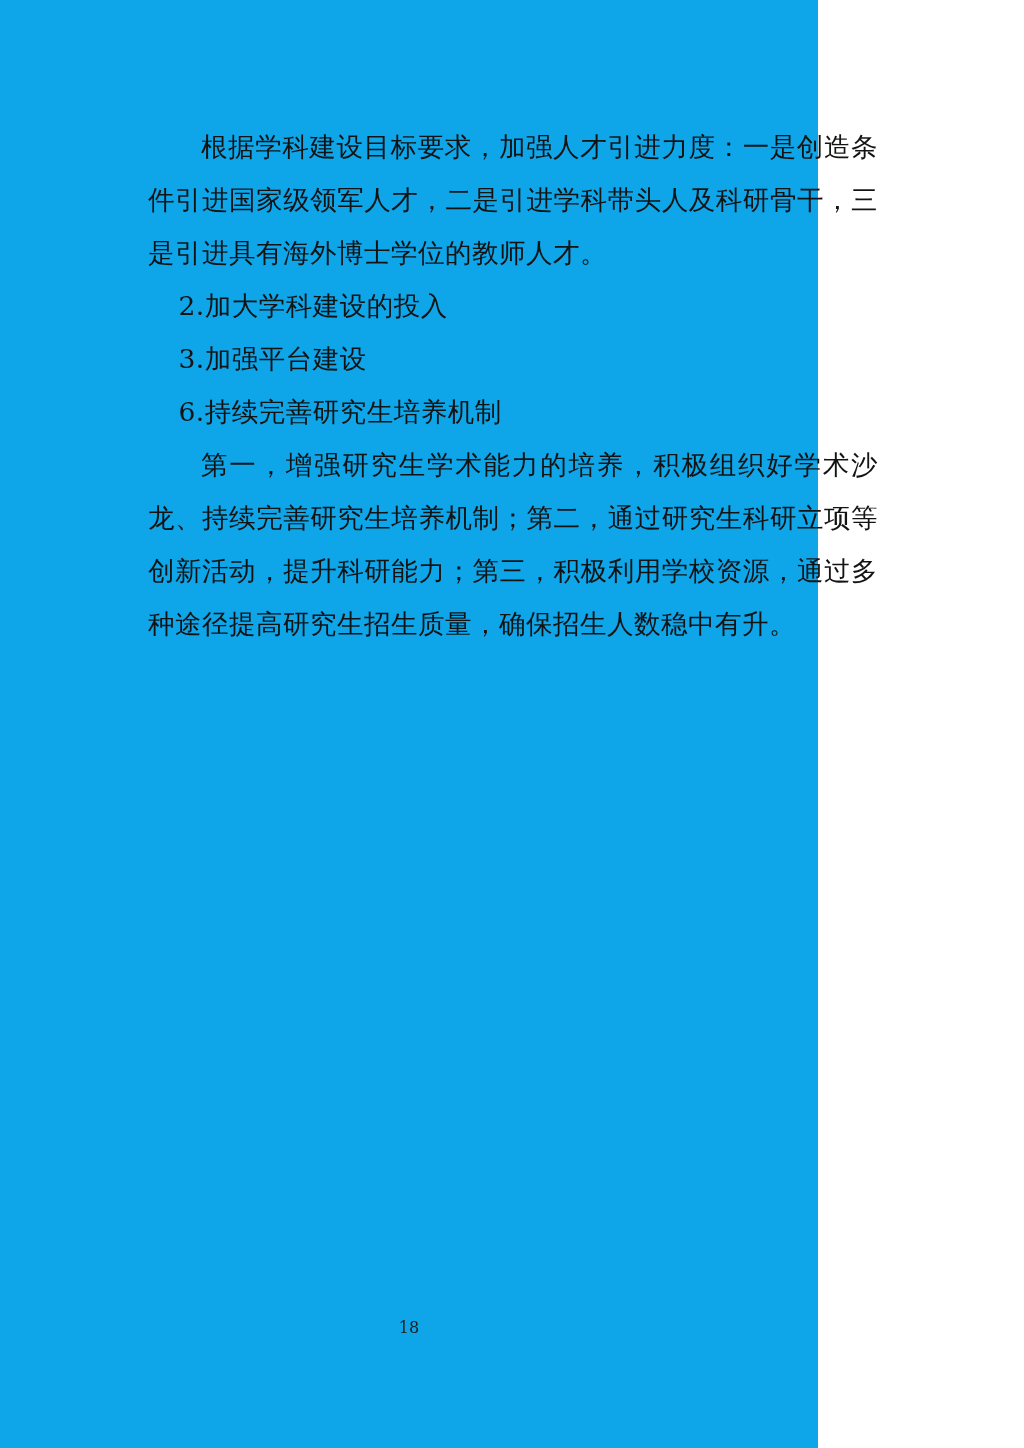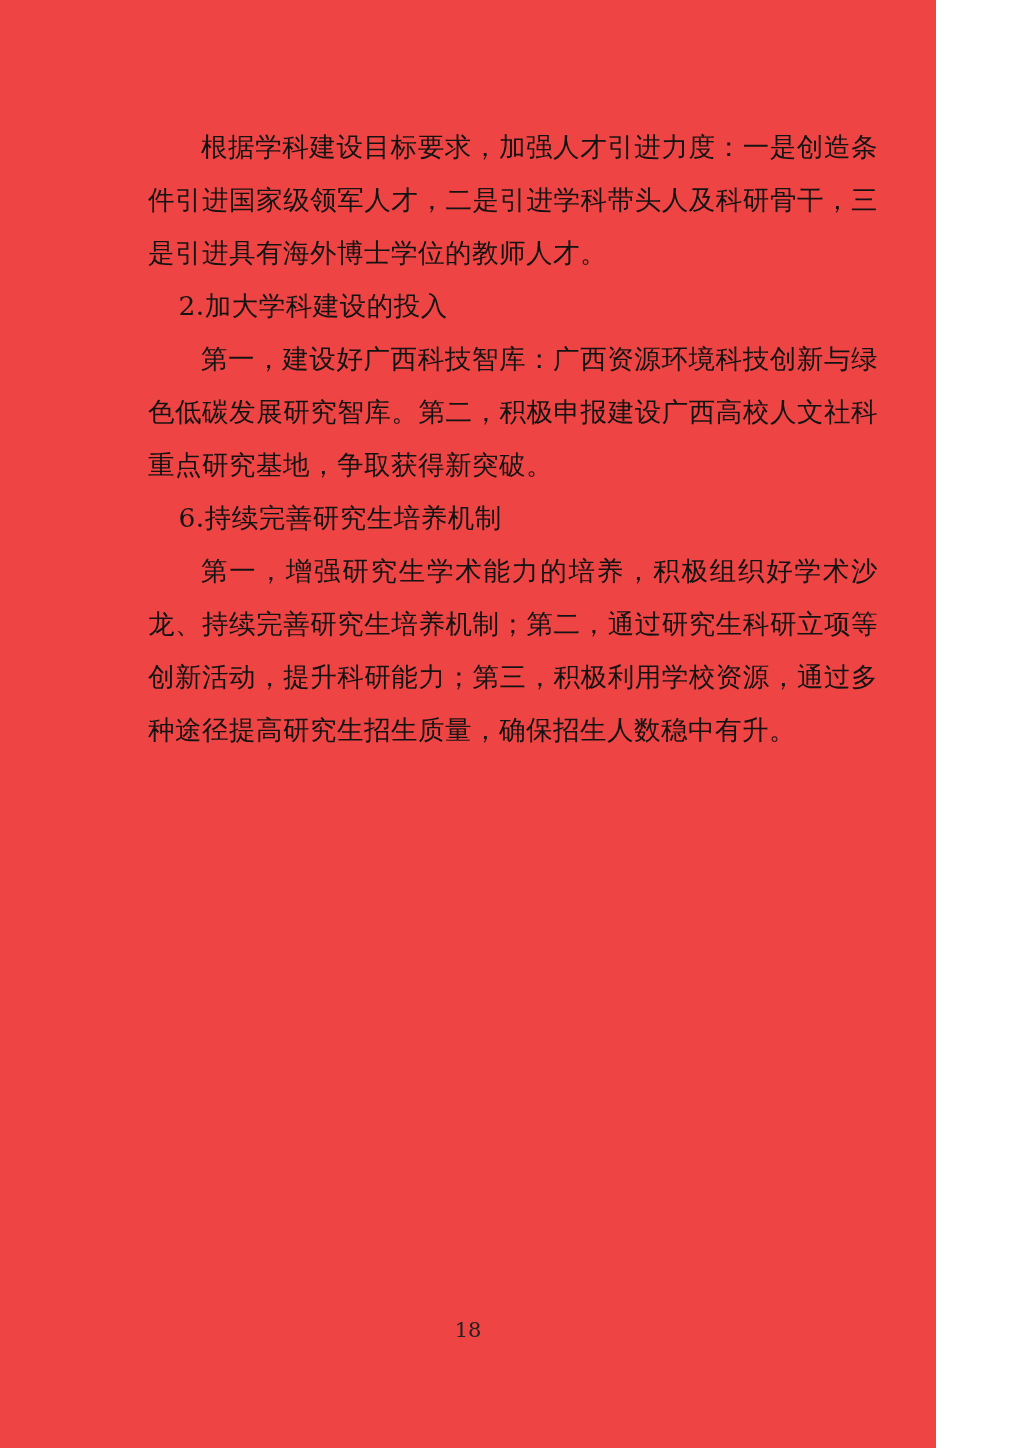--- a/index.html
+++ b/index.html
@@ -10,24 +10,24 @@
   body {
     width: 1024px;
     height: 1448px;
     font-family: "DejaVu Serif", serif;
     color: #1a1a1a;
     position: relative;
     overflow: hidden;
   }
   .page {
     position: relative;
-    width: 936px;
+    width: 818px;
     height: 1448px;
     box-sizing: border-box;
-    background: #ef4444;
+    background: #0ea5e9;
     text-decoration: underline;
   }
   .page-body {
     position: absolute;
     left: 148px;
     top: 120px;
     width: 730px;
   }
   .para {
     font-size: 26.5px;
@@ -44,30 +44,30 @@
   }
   .para.heading {
     text-indent: 1.15em;
   }
   .page-number {
     position: absolute;
     left: 0;
     right: 0;
     top: 1318px;
     text-align: center;
-    font-size: 21px;
+    font-size: 16px;
     color: #222;
     font-family: "DejaVu Serif", serif;
   }
 </style>
 </head>
 <body>
 
 <div class="page">
   <div class="page-body">
     <p class="para indent">根据学科建设目标要求，加强人才引进力度：一是创造条件引进国家级领军人才，二是引进学科带头人及科研骨干，三是引进具有海外博士学位的教师人才。</p>
     <p class="para heading">2.加大学科建设的投入</p>
-    <p class="para indent">第一，建设好广西科技智库：广西资源环境科技创新与绿色低碳发展研究智库。第二，积极申报建设广西高校人文社科重点研究基地，争取获得新突破。</p>
+    <p class="para heading">3.加强平台建设</p>
     <p class="para heading">6.持续完善研究生培养机制</p>
     <p class="para indent">第一，增强研究生学术能力的培养，积极组织好学术沙龙、持续完善研究生培养机制；第二，通过研究生科研立项等创新活动，提升科研能力；第三，积极利用学校资源，通过多种途径提高研究生招生质量，确保招生人数稳中有升。</p>
   </div>
   <div class="page-number">18</div>
 </div>
 
 </body></html>

